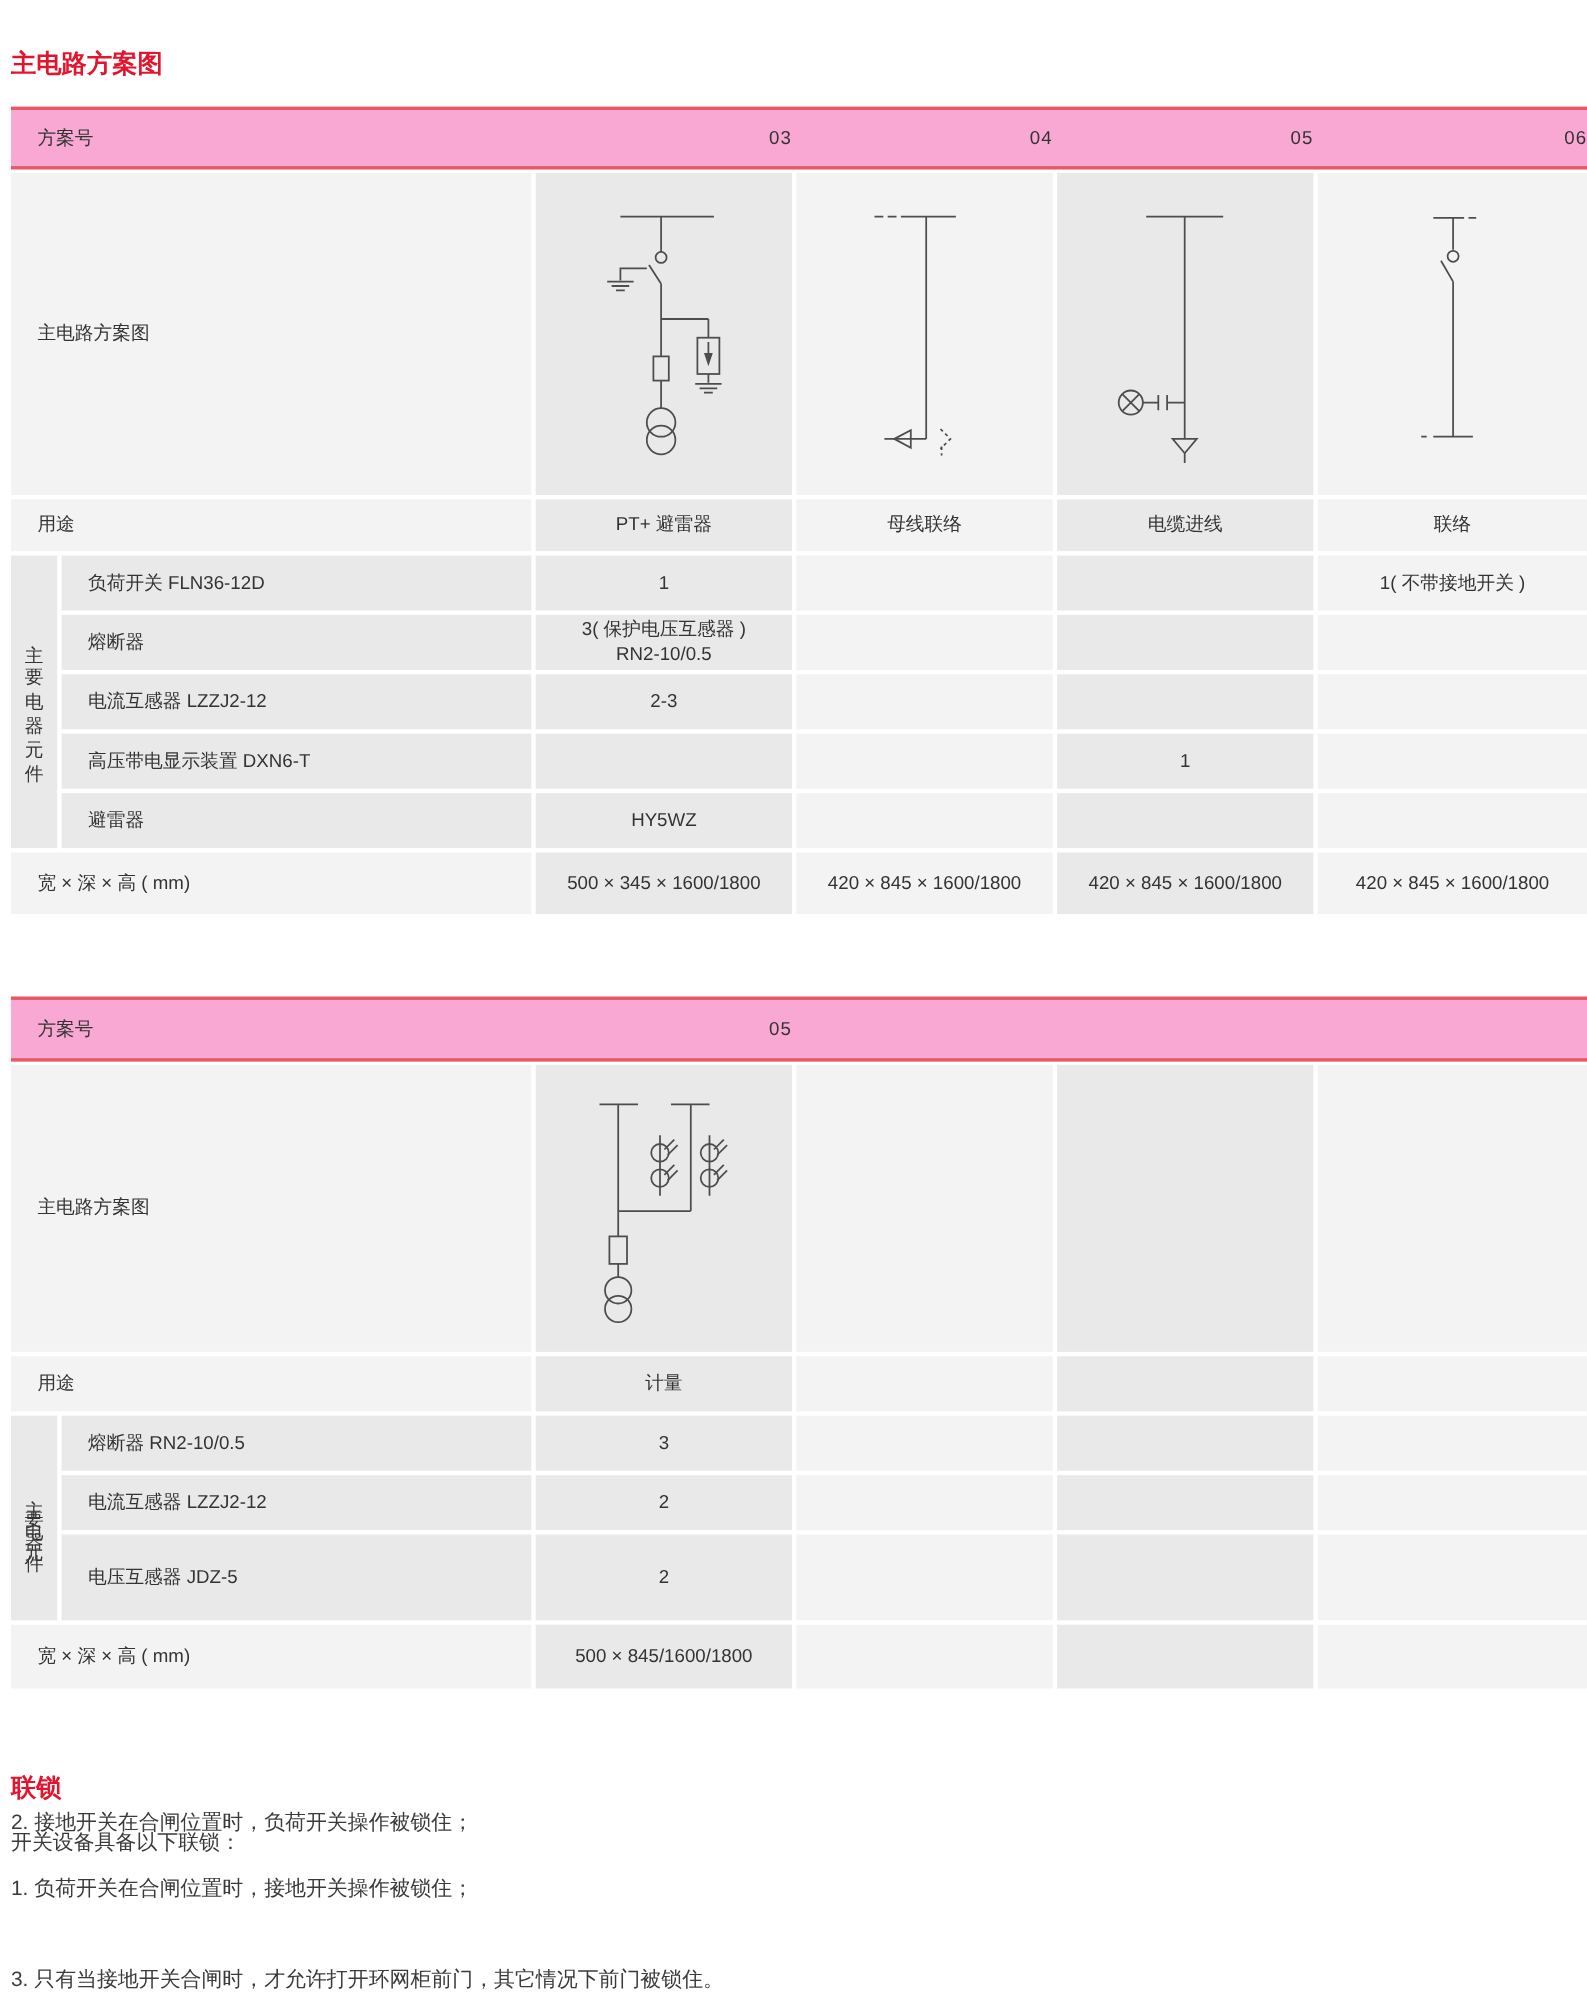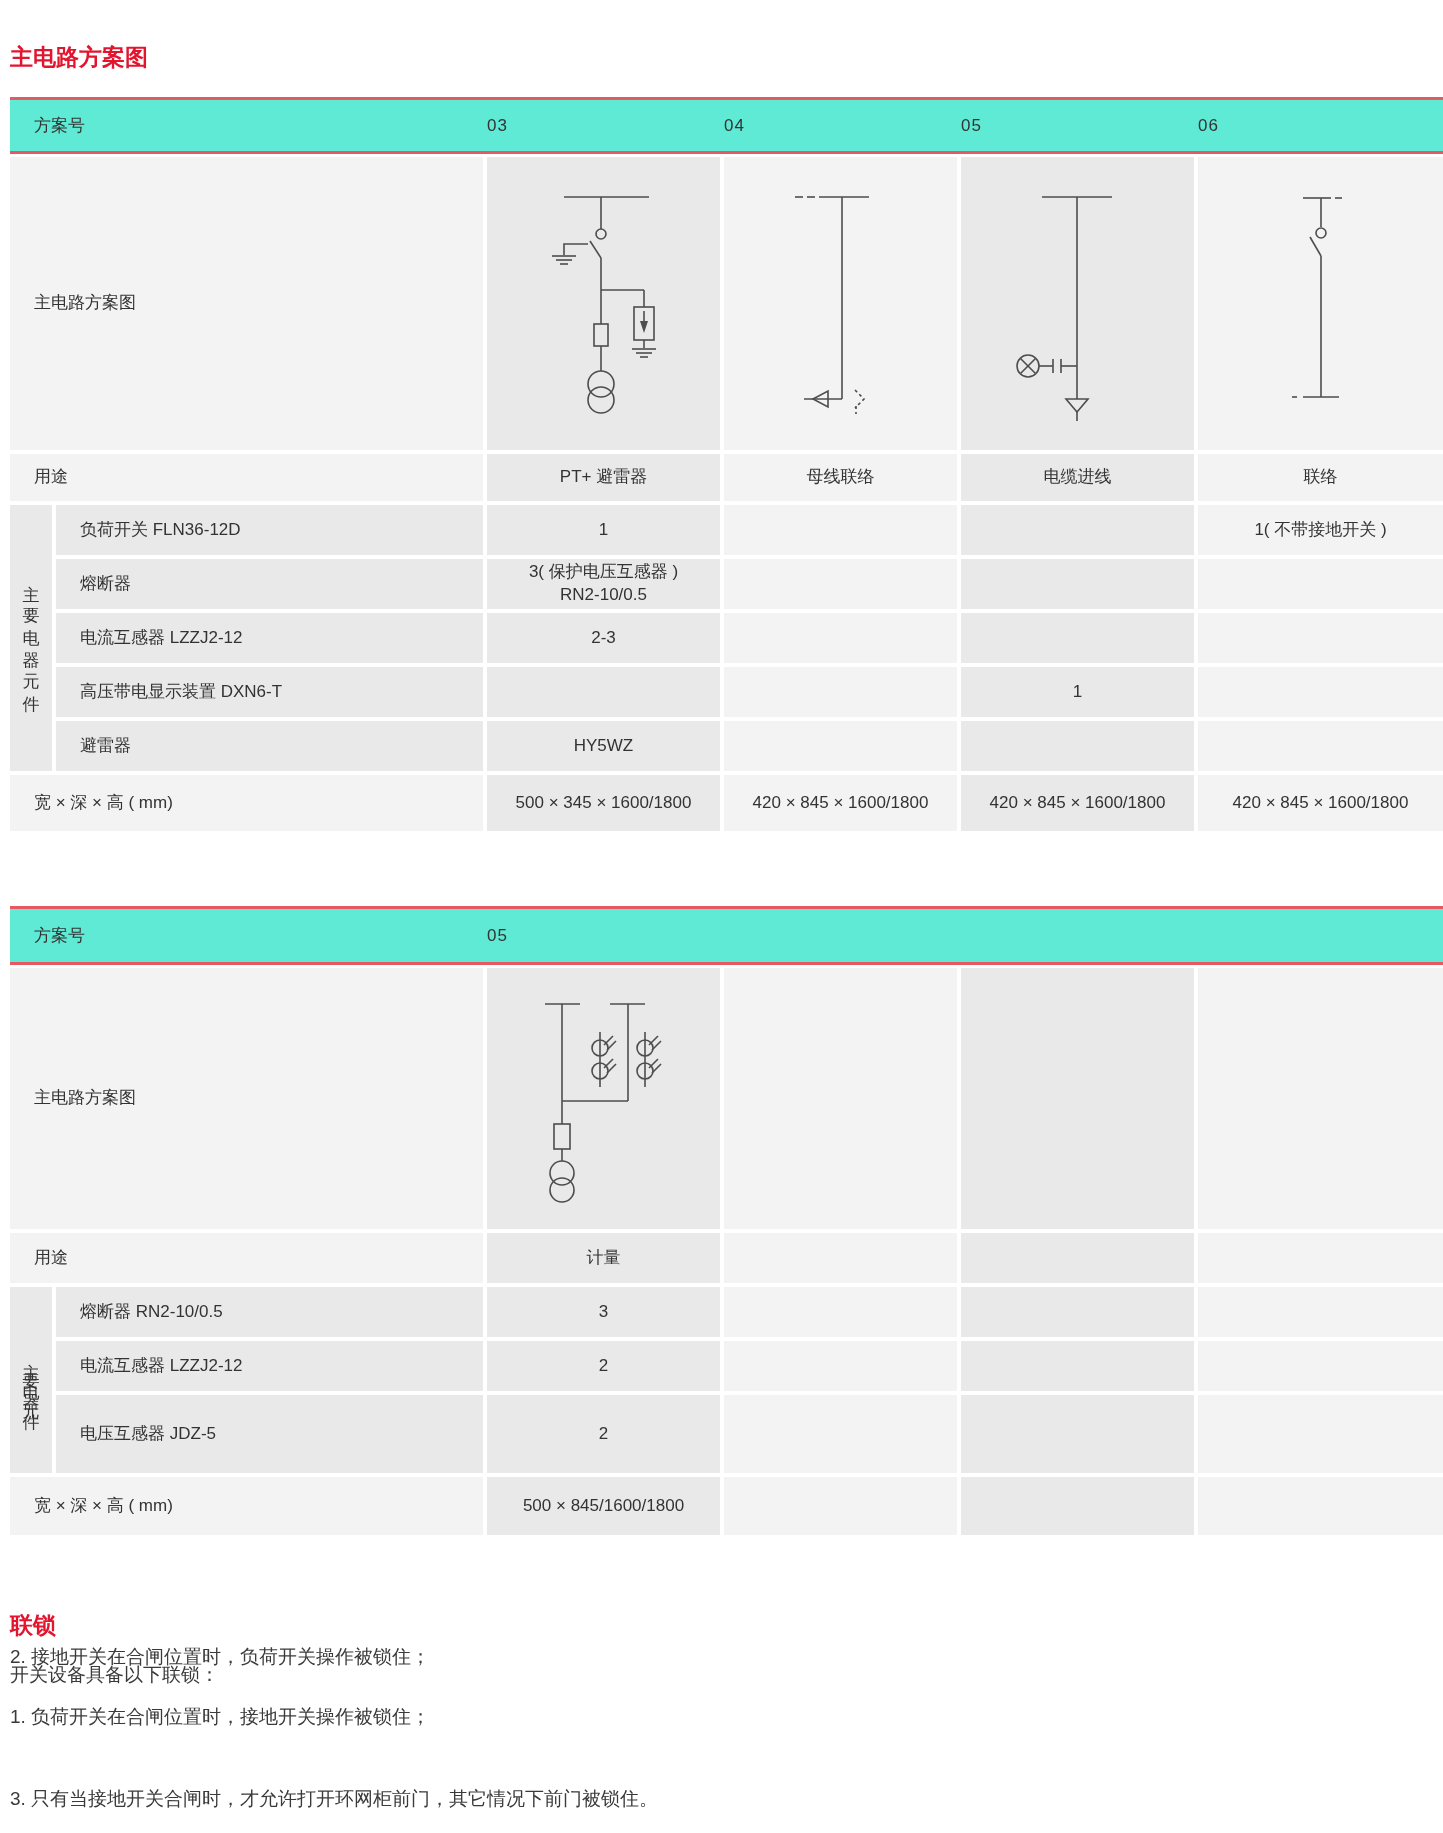--- a/index.html
+++ b/index.html
@@ -10,23 +10,23 @@
     --txt:#333333;
     --stroke:#4d4d4d;
   }
   *{margin:0;padding:0;box-sizing:border-box;}
   html,body{width:1443px;height:1833px;background:#ffffff;overflow:hidden;
     font-family:"Liberation Sans","DejaVu Sans",sans-serif;color:var(--txt);}
   .sec-title{position:absolute;left:10px;font-size:23px;font-weight:700;color:var(--red-head);}
   .tbl{position:absolute;left:10px;width:1433px;font-size:17px;font-weight:500;}
   .thead{display:grid;grid-template-columns:473px 233px 233px 233px 245px;column-gap:4px;
     height:57px;border-top:3px solid var(--red-line);border-bottom:3px solid var(--red-line);
-    align-items:center;background:#5eead4;}
+    align-items:center;background:#f9a8d4;}
   .thead .lab{padding-left:24px;}
-  .thead .num{text-align:left;letter-spacing:1px;}
+  .thead .num{text-align:right;letter-spacing:1px;}
   .tbody{display:grid;grid-template-columns:42px 427px 233px 233px 233px 245px;
     column-gap:4px;row-gap:4px;padding-top:3px;}
   .t1 .tbody{grid-template-rows:293px 47px 50px 50px 50px 50px 50px 56px;}
   .t2 .tbody{grid-template-rows:261px 50px 50px 50px 78px 58px;}
   .c{display:flex;align-items:center;justify-content:center;text-align:center;white-space:pre-line;line-height:1.35;}
   .c.name,.c.rowlab{justify-content:flex-start;text-align:left;padding-left:24px;}
   .dark{background:var(--cell-dark);}
   .light{background:var(--cell-light);}
   .diag{position:relative;}
   .diag svg{position:absolute;left:0;top:0;width:100%;height:100%;}

